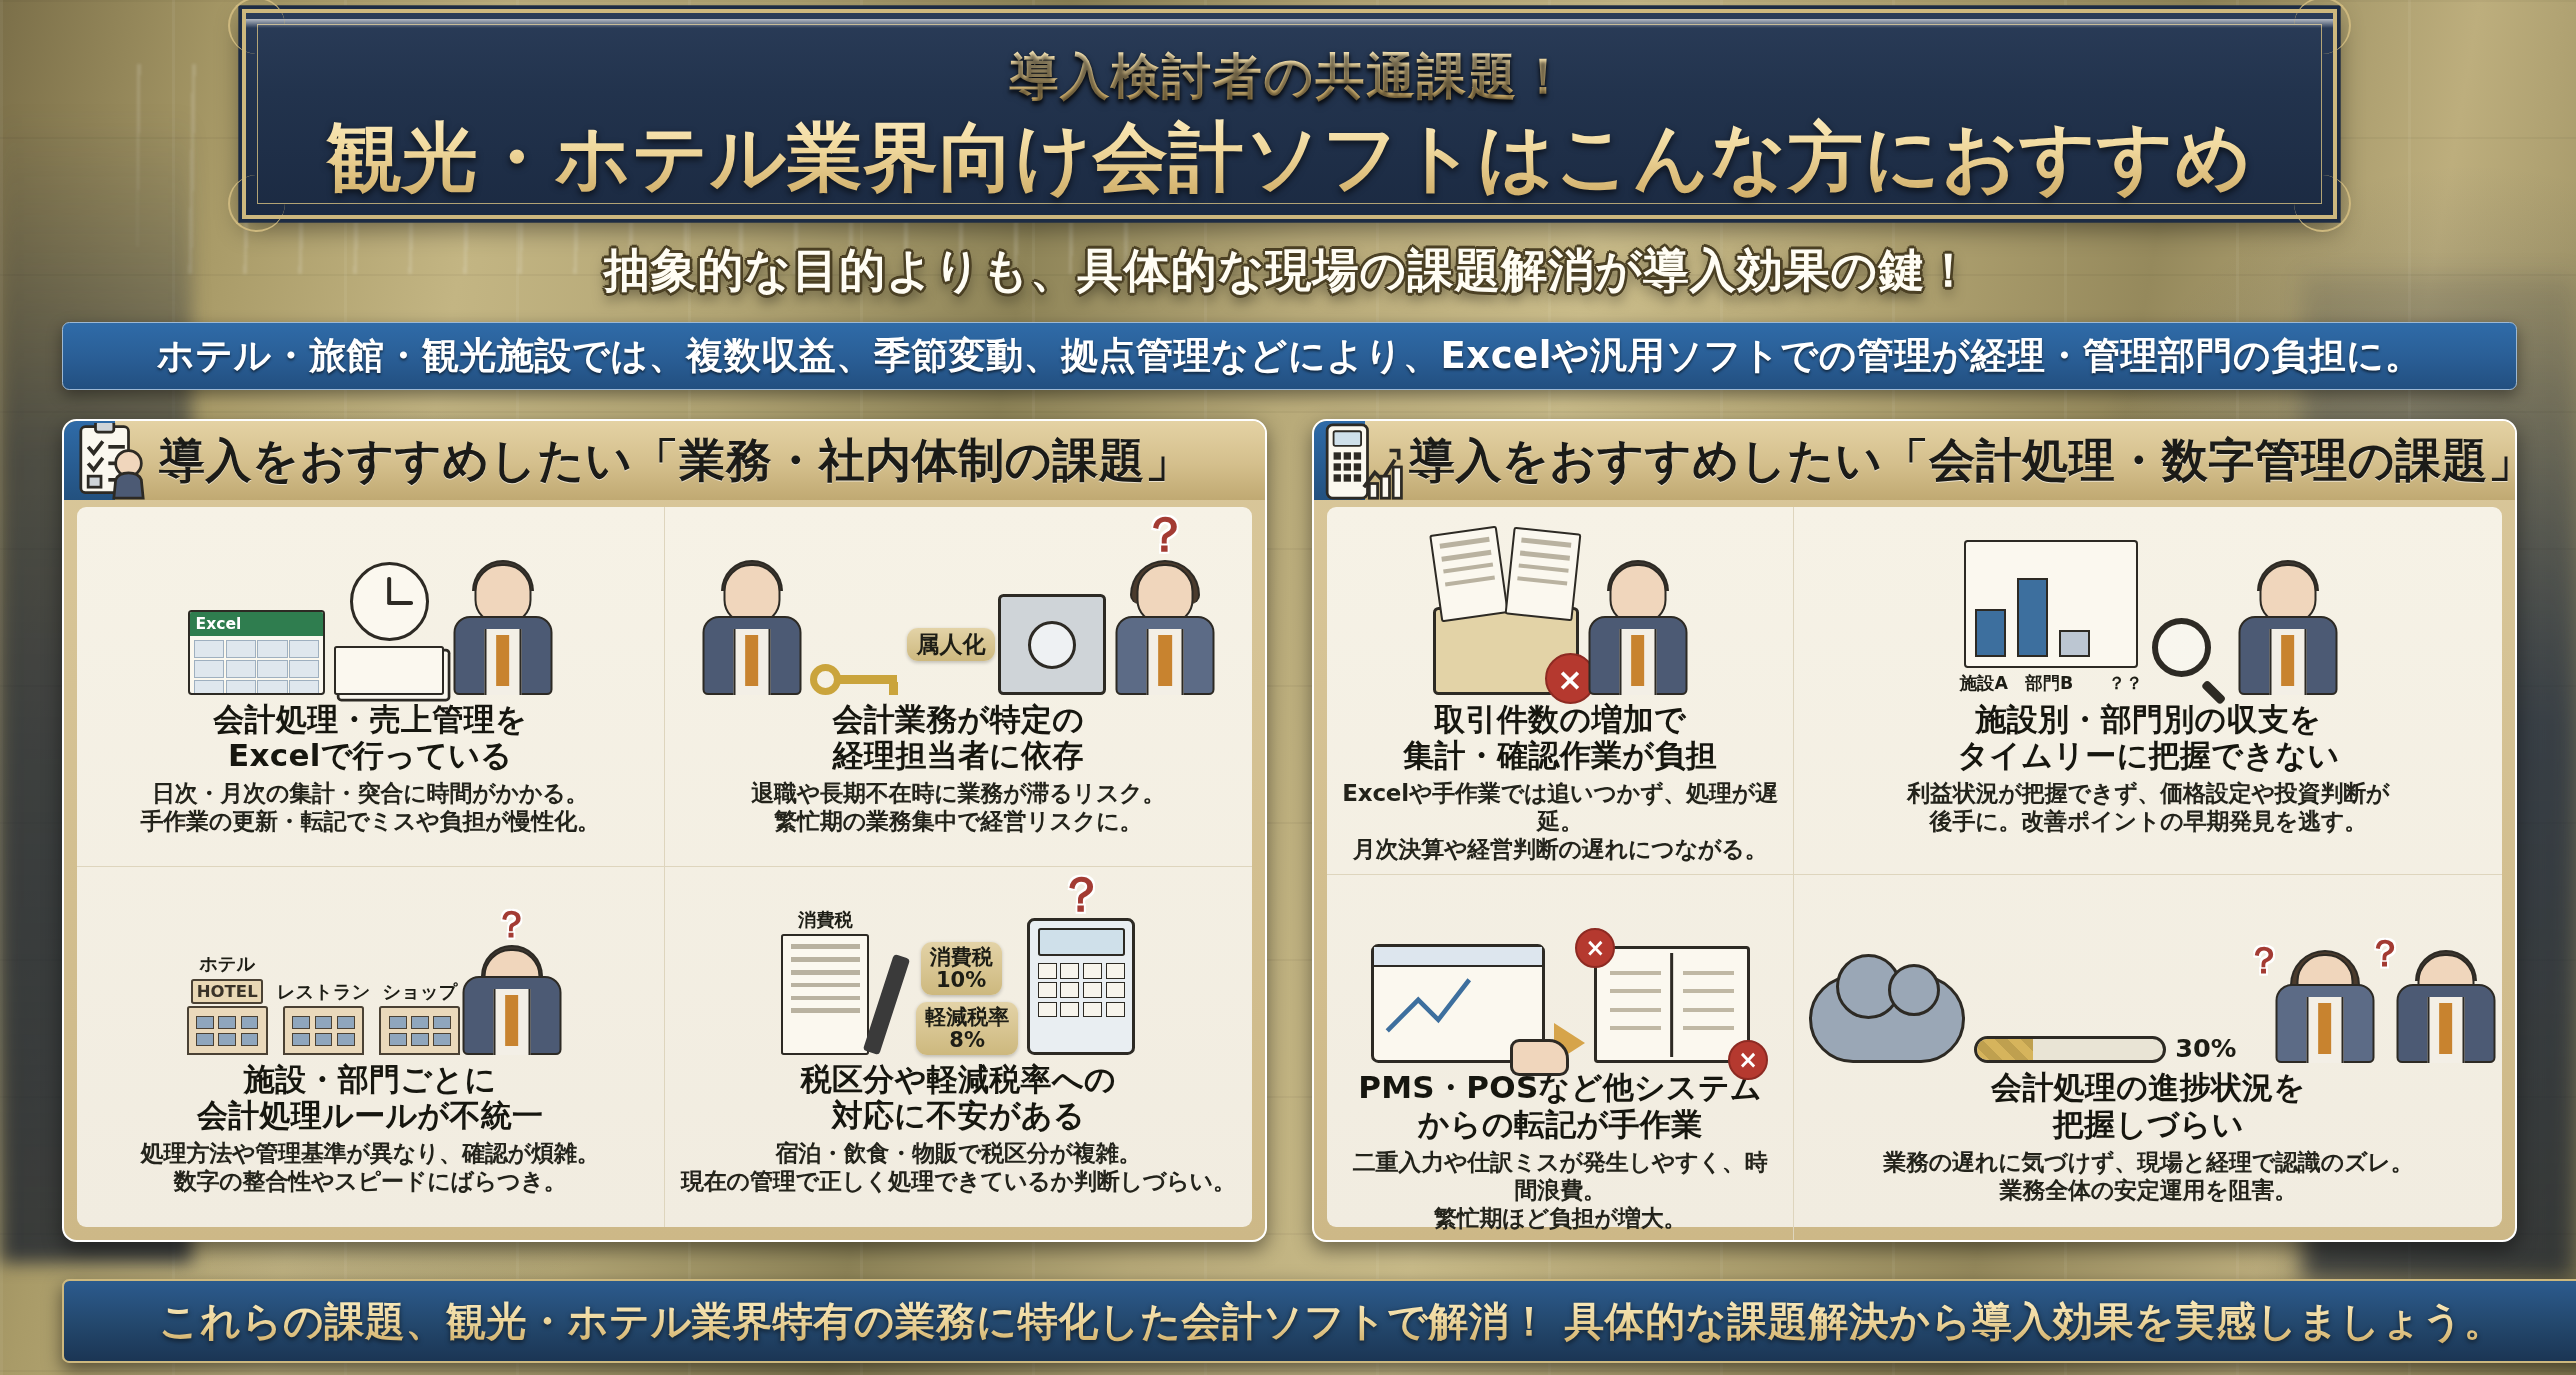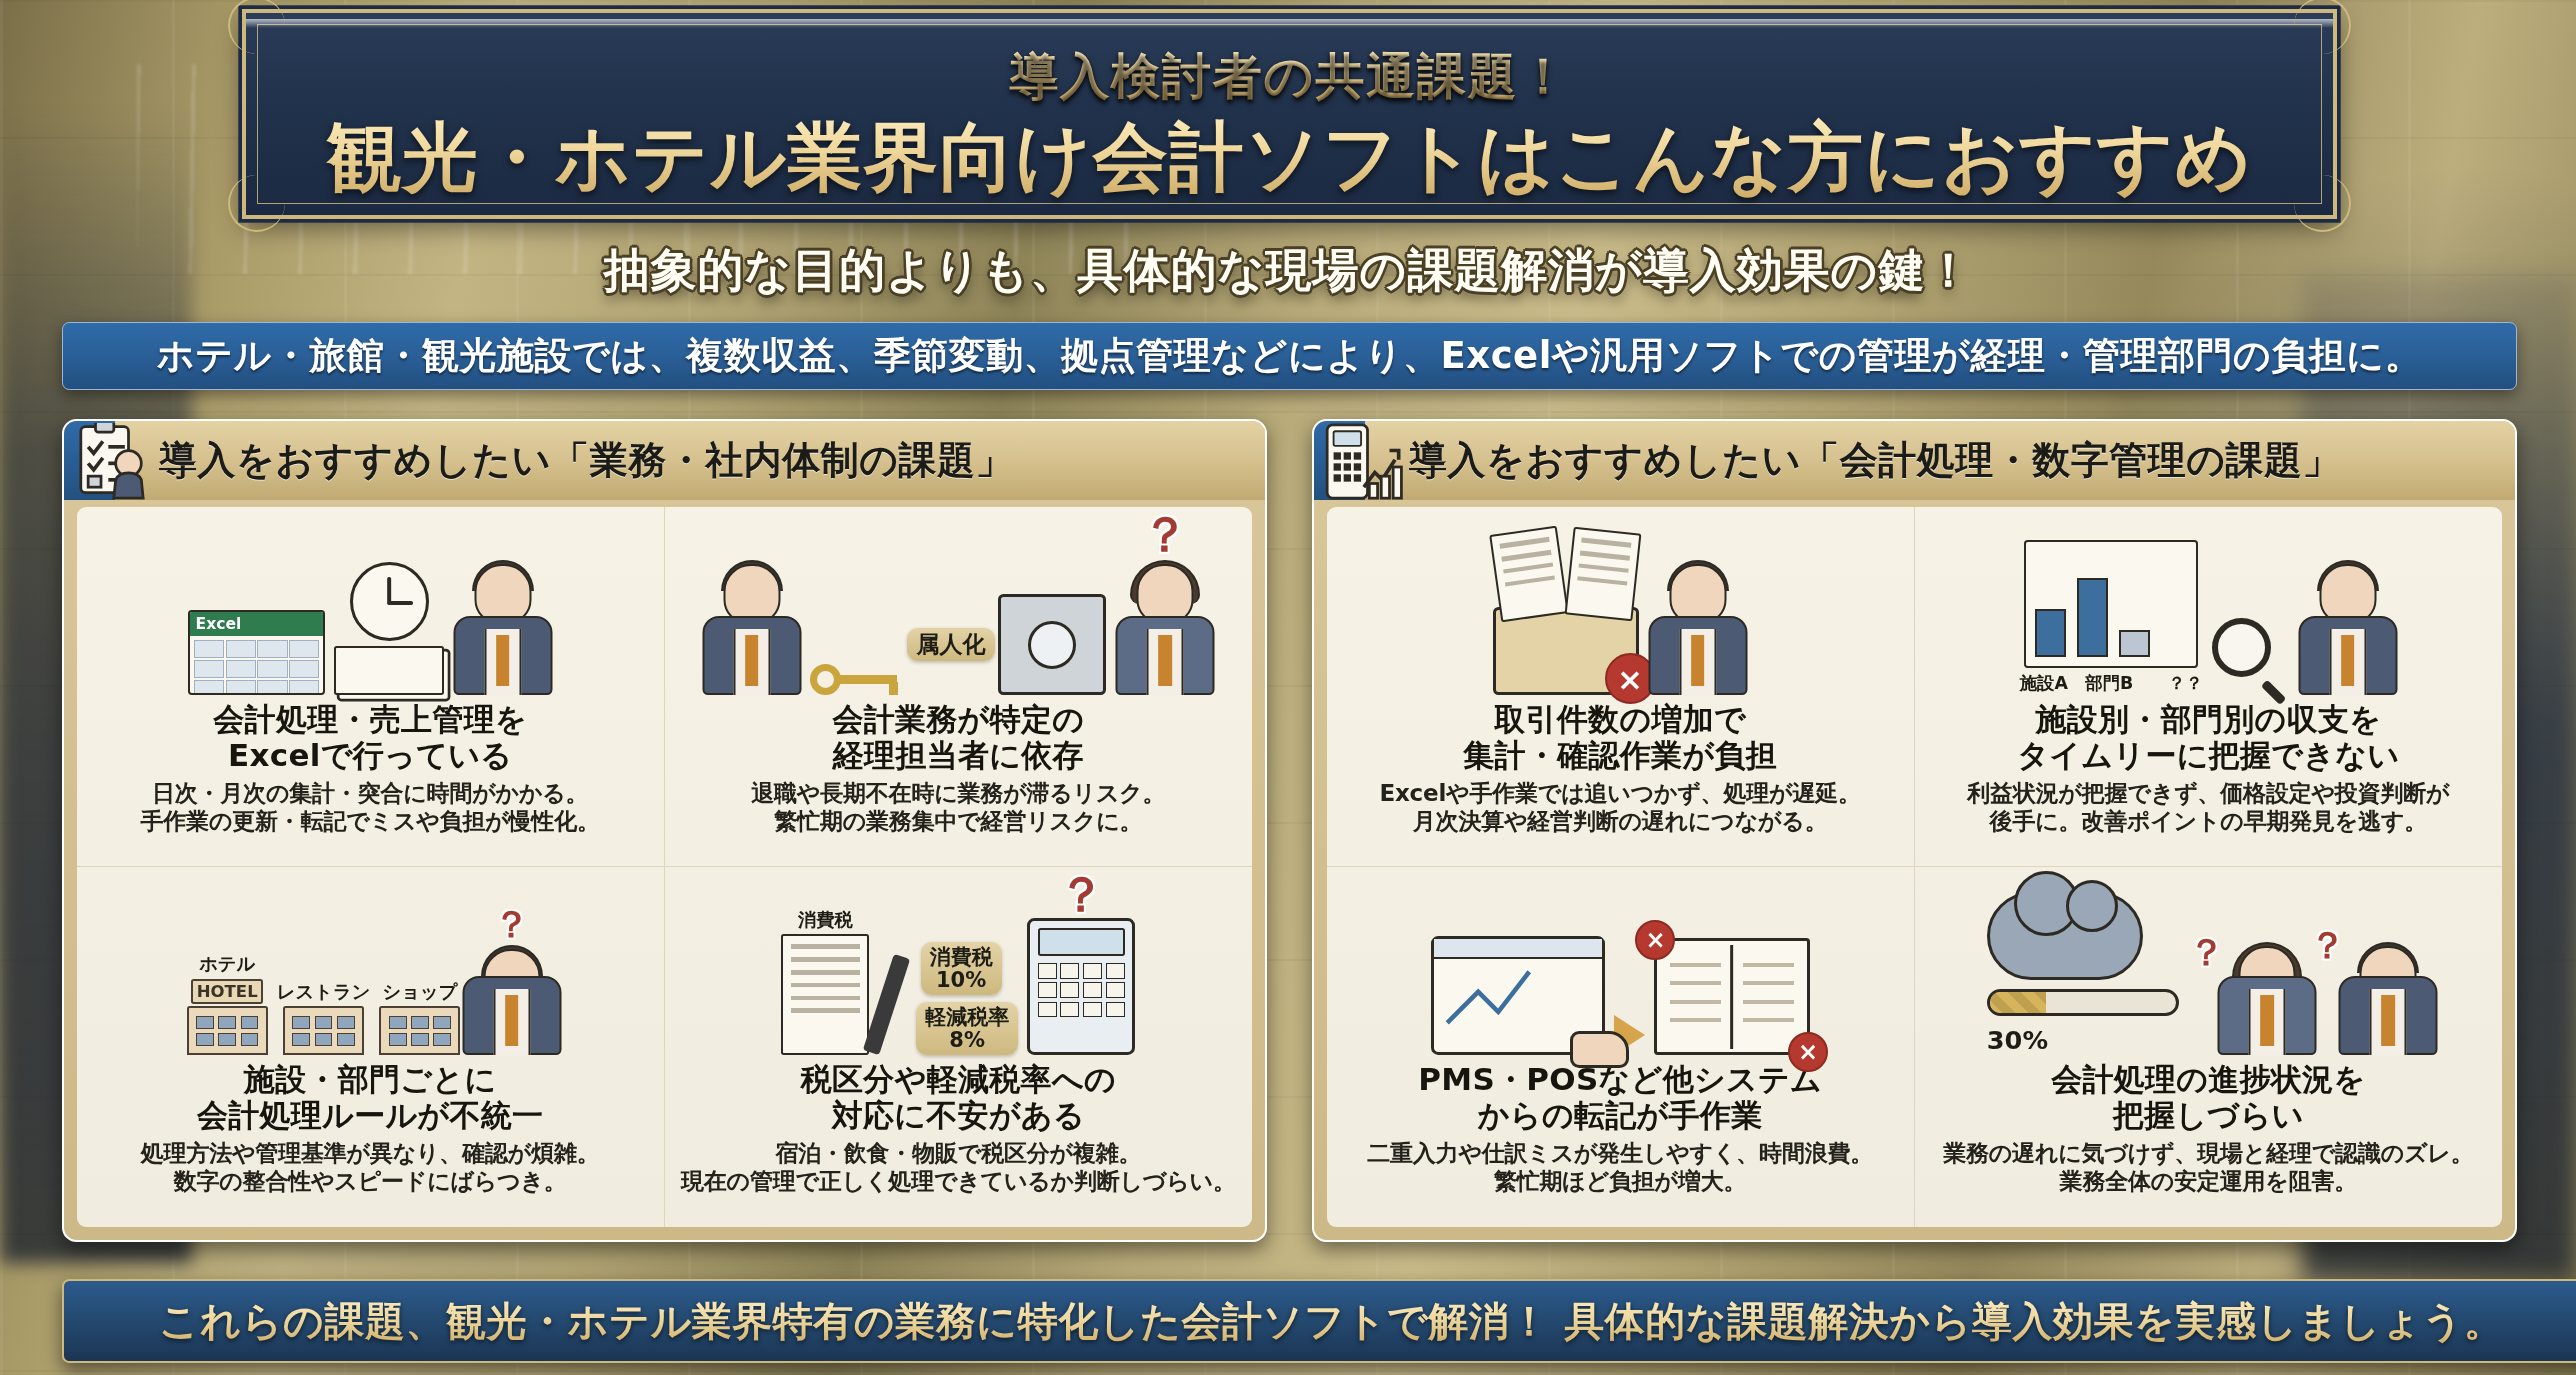--- a/index.html
+++ b/index.html
@@ -152,21 +152,21 @@
     position:absolute; left:0; top:0; bottom:0; width:51px;
     background: linear-gradient(180deg,#2f6ba8,#23517f);
     border-top-left-radius: 11px;
   }
   .panel-head-icon {
     position:relative; z-index:2; width:95px; height:79px; flex:none;
     display:flex; align-items:flex-end; justify-content:center;
   }
   .panel-head-title {
     position:relative; z-index:2;
-    font-size: 38px; font-weight: 700; color:#1b1b18;
+    font-size: 46px; font-weight: 700; color:#1b1b18;
     letter-spacing: 0.5px; white-space: nowrap;
     text-shadow: 0 0.9px 0 rgba(255,255,255,.6);
   }
 
   .panel-body {
     position:absolute; left:12.8px; right:12.8px; top:86px; bottom:12.8px;
     background: linear-gradient(180deg,#f6f2e6 0%, #f1ece0 100%);
     border-radius: 9.1px;
     display:grid; grid-template-columns: 1fr 1fr; grid-template-rows: 1fr 1fr;
   }
@@ -638,21 +638,21 @@
             <div class="xcircle" style="position:absolute;left:-18.3px;top:-18.3px;width:40px;height:40px;font-size:24px;">×</div>
             <div class="xcircle" style="position:absolute;right:-18.3px;bottom:-16.5px;width:40px;height:40px;font-size:24px;">×</div>
           </div>
         </div>
         <div class="cell-title">PMS・POSなど他システム<br>からの転記が手作業</div>
         <div class="cell-desc">二重入力や仕訳ミスが発生しやすく、時間浪費。<br>繁忙期ほど負担が増大。</div>
       </div>
 
       <div class="cell">
         <div class="cell-art">
-          <div style="display:flex;flex-direction:column;align-items:flex-start;gap:9.1px;">
+          <div style="display:flex;flex-direction:row;align-items:flex-end;gap:9.1px;">
             <div class="cloud"></div>
             <div class="progress">
                 <b></b>
               </div>
             <div class="lbl" style="font-size:25.6px;">30%</div>
           </div>
           <div style="display:flex;align-items:flex-end;">
             <div class="qmark sm" style="margin-bottom:84px;">？</div>
             <div class="person f" style="width:84px;height:115px;">
               <div class="hair"></div>

